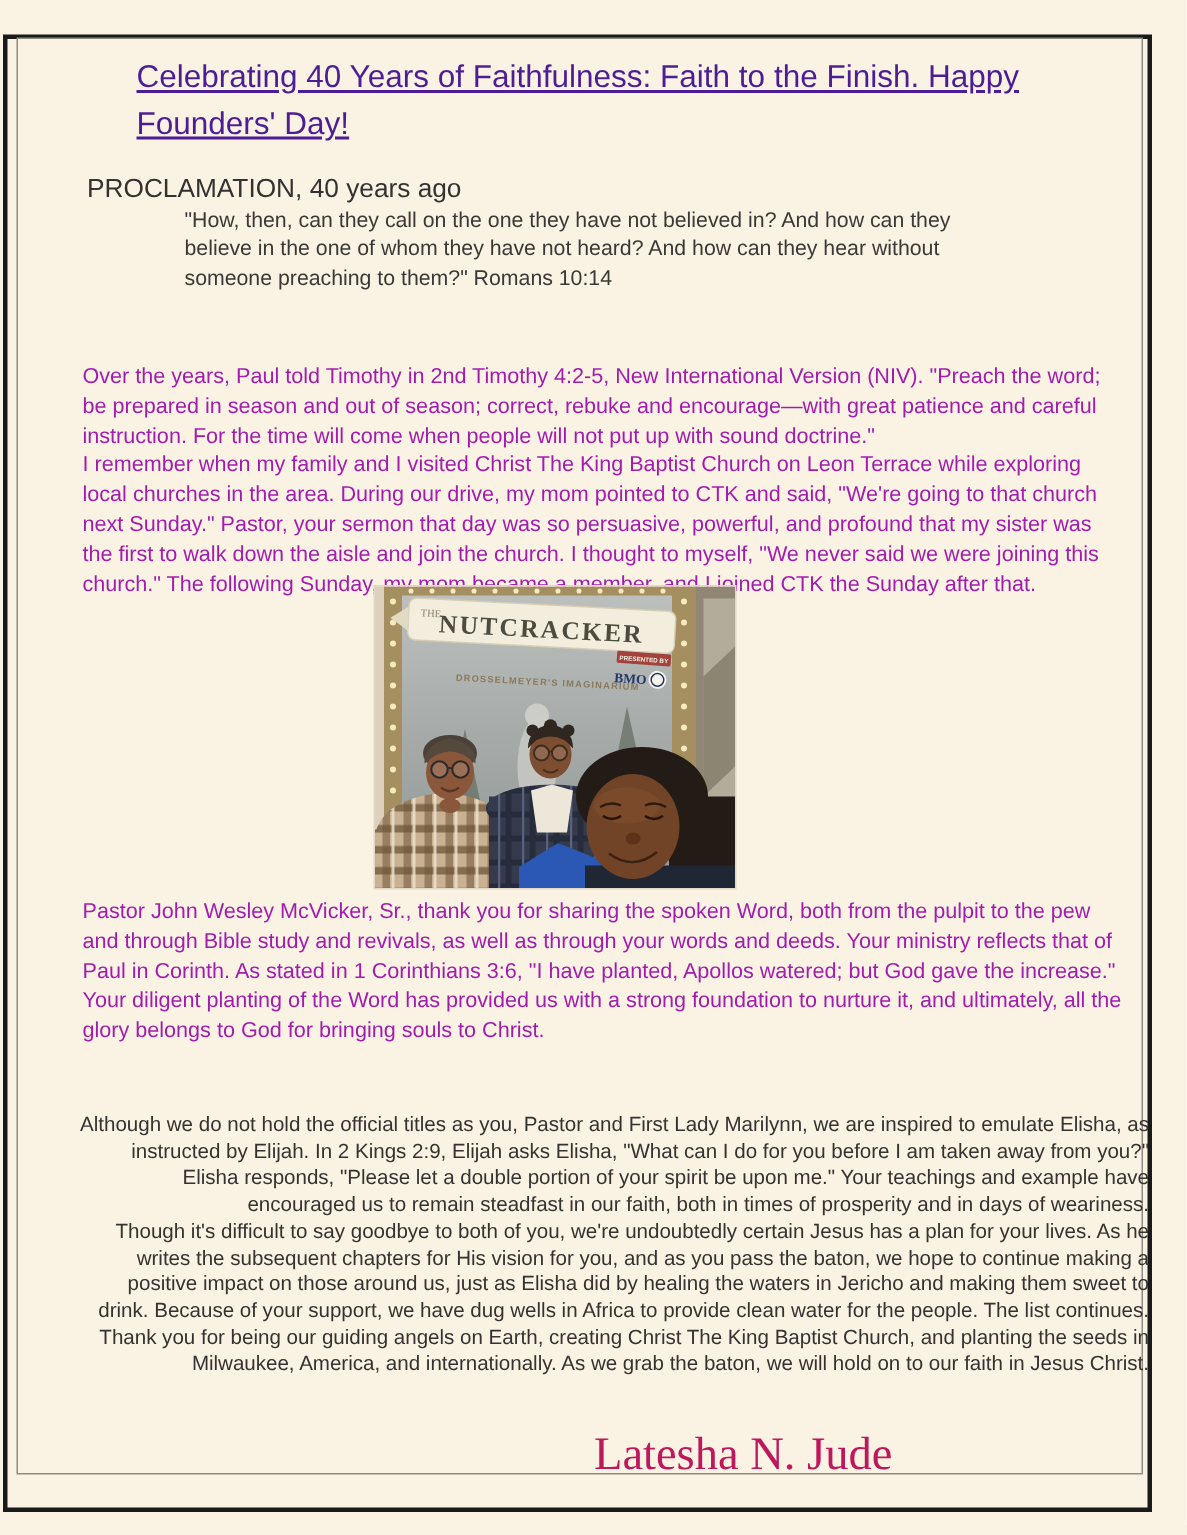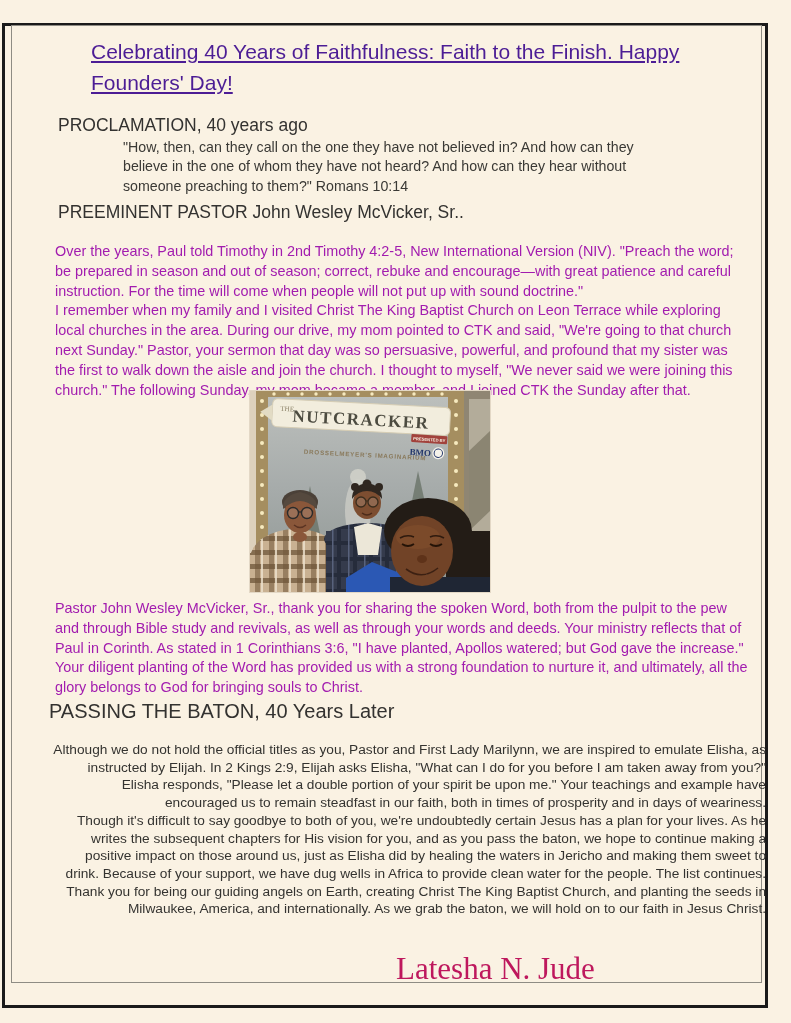--- a/index.html
+++ b/index.html
@@ -77,21 +77,20 @@
 
   <div class="outer-frame abs"></div>
   <div class="inner-frame abs"></div>
 
   <div class="doc-title abs">Celebrating 40 Years of Faithfulness: Faith to the Finish. Happy Founders' Day!</div>
 
   <div class="h-section h-proclamation abs">PROCLAMATION, 40 years ago</div>
 
   <div class="quote-block abs">"How, then, can they call on the one they have not believed in? And how can they believe in the one of whom they have not heard? And how can they hear without someone preaching to them?" Romans 10:14</div>
 
-  <div class="h-section h-preeminent abs">PREEMINENT PASTOR John Wesley McVicker, Sr..</div>
 
   <div class="body-block body-1 abs">
     <div>Over the years, Paul told Timothy in 2nd Timothy 4:2-5, New International Version (NIV). "Preach the word; be prepared in season and out of season; correct, rebuke and encourage—with great patience and careful instruction. For the time will come when people will not put up with sound doctrine."</div>
     <div>I remember when my family and I visited Christ The King Baptist Church on Leon Terrace while exploring local churches in the area. During our drive, my mom pointed to CTK and said, "We're going to that church next Sunday." Pastor, your sermon that day was so persuasive, powerful, and profound that my sister was the first to walk down the aisle and join the church. I thought to myself, "We never said we were joining this church." The following Sunday, my mom became a member, and I joined CTK the Sunday after that.</div>
   </div>
 
   <div class="photo abs">
     <svg width="240" height="201" viewBox="0 0 240 201" xmlns="http://www.w3.org/2000/svg">
       <defs>
         <linearGradient id="posterbg" x1="0" y1="0" x2="0" y2="1">
@@ -231,21 +230,20 @@
         <path d="M180 153 Q186 157 192 153" stroke="#241307" stroke-width="1.8" fill="none"></path>
         <ellipse cx="172" cy="168" rx="5" ry="4" fill="#5e3219"></ellipse>
         <path d="M156 178 Q172 190 188 177 Q180 184 172 184 Q164 184 156 178 Z" fill="#f0e6d8"></path>
         <path d="M156 178 Q172 190 188 177" stroke="#3c2012" stroke-width="1.6" fill="none"></path>
       </g>
     </svg>
   </div>
 
   <div class="body-block body-2 abs">Pastor John Wesley McVicker, Sr., thank you for sharing the spoken Word, both from the pulpit to the pew and through Bible study and revivals, as well as through your words and deeds. Your ministry reflects that of Paul in Corinth. As stated in 1 Corinthians 3:6, "I have planted, Apollos watered; but God gave the increase."  Your diligent planting of the Word has provided us with a strong foundation to nurture it, and ultimately, all the glory belongs to God for bringing souls to Christ.</div>
 
-  <div class="h-section h-baton abs">PASSING THE BATON, 40 Years Later</div>
 
   <div class="body-small body-3 abs">
     <div>Although we do not hold the official titles as you, Pastor and First Lady Marilynn, we are inspired to emulate Elisha, as instructed by Elijah. In 2 Kings 2:9, Elijah asks Elisha, "What can I do for you before I am taken away from you?" Elisha responds, "Please let a double portion of your spirit be upon me." Your teachings and example have encouraged us to remain steadfast in our faith, both in times of prosperity and in days of weariness.</div>
     <div>Though it's difficult to say goodbye to both of you, we're undoubtedly certain Jesus has a plan for your lives. As he writes the subsequent chapters for His vision for you, and as you pass the baton, we hope to continue making a positive impact on those around us, just as Elisha did by healing the waters in Jericho and making them sweet to drink. Because of your support, we have dug wells in Africa to provide clean water for the people. The list continues. Thank you for being our guiding angels on Earth, creating Christ The King Baptist Church, and planting the seeds in Milwaukee, America, and internationally. As we grab the baton, we will hold on to our faith in Jesus Christ.</div>
   </div>
 
   <div class="signature abs">Latesha N. Jude</div>
 
 </div>
 

